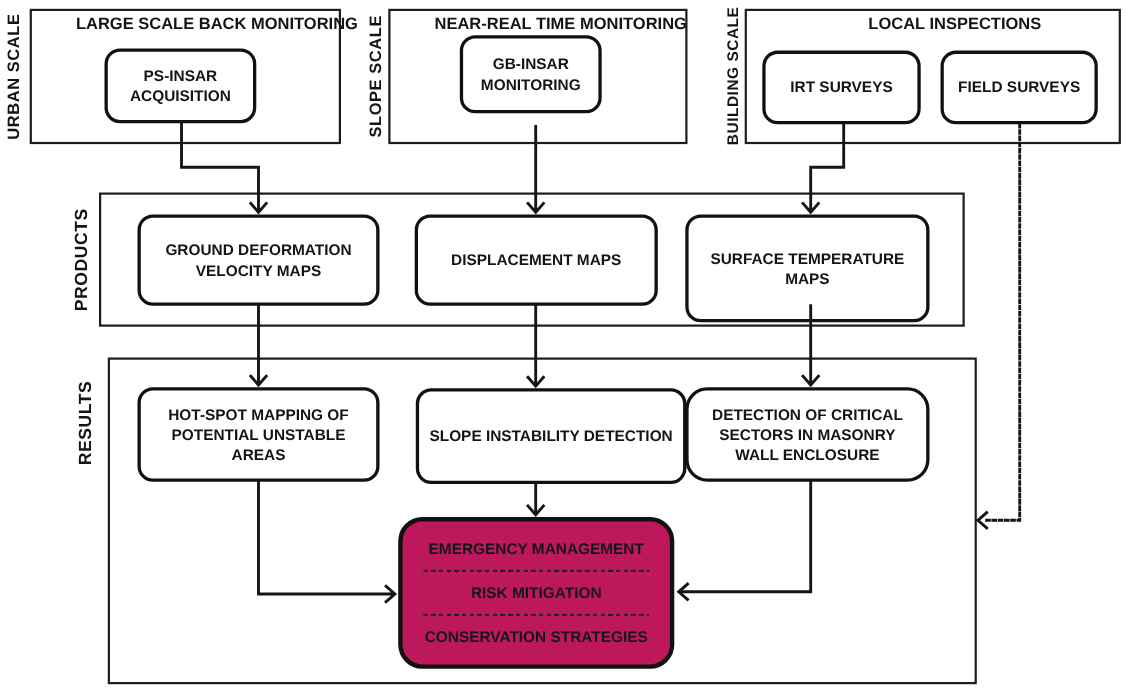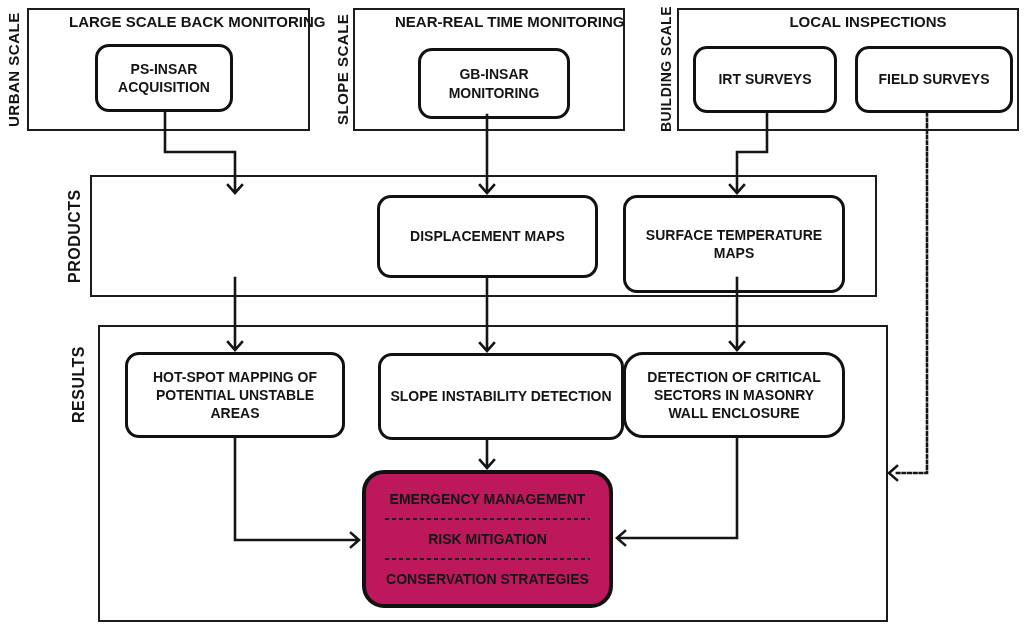--- a/index.html
+++ b/index.html
@@ -54,37 +54,40 @@
     <div class="panel-title">LARGE SCALE BACK MONITORING</div>
   </div>
   <div class="node" style="left:95px; top:44px; width:138px; height:68px;">
     <span>PS-INSAR ACQUISITION</span>
   </div>
 
   <div class="vlabel" style="left:330px; top:8px; width:24px; height:123px;">SLOPE SCALE</div>
   <div class="panel" style="left:353px; top:8px; width:272px; height:123px;">
     <div class="panel-title">NEAR-REAL TIME MONITORING</div>
   </div>
-  <div class="node" style="left:418px; top:48px; width:152px; height:71px;">
+  <div class="node" style="left:418px; top:32px; width:129px; height:71px;">
     <span>GB-INSAR MONITORING</span>
   </div>
 
   <div class="vlabel" style="left:654px; top:8px; width:24px; height:123px; font-size:14px;">BUILDING SCALE</div>
   <div class="panel" style="left:677px; top:8px; width:342px; height:123px;">
     <div class="panel-title">LOCAL INSPECTIONS</div>
   </div>
   <div class="node" style="left:693px; top:46px; width:144px; height:67px;">
     <span>IRT SURVEYS</span>
   </div>
-  <div class="node" style="left:855px; top:46px; width:158px; height:67px;">
+  <div class="node" style="left:855px; top:46px; width:143px; height:67px;">
     <span>FIELD SURVEYS</span>
   </div>
 
   <div class="vlabel" style="left:62px; top:175px; width:26px; height:122px; font-size:16px;">PRODUCTS</div>
   <div class="groupbox" style="left:90px; top:175px; width:787px; height:122px;"></div>
+  <div class="node" style="left:125px; top:195px; width:220px; height:83px;">
+    <span>GROUND DEFORMATION VELOCITY MAPS</span>
+  </div>
   <div class="node" style="left:377px; top:195px; width:221px; height:83px;">
     <span>DISPLACEMENT MAPS</span>
   </div>
   <div class="node" style="left:623px; top:195px; width:222px; height:98px;">
     <span>SURFACE TEMPERATURE MAPS</span>
   </div>
 
   <div class="vlabel" style="left:66px; top:332px; width:26px; height:106px; font-size:16px;">RESULTS</div>
   <div class="groupbox" style="left:98px; top:325px; width:790px; height:297px;"></div>
   <div class="node" style="left:125px; top:352px; width:220px; height:86px;">

